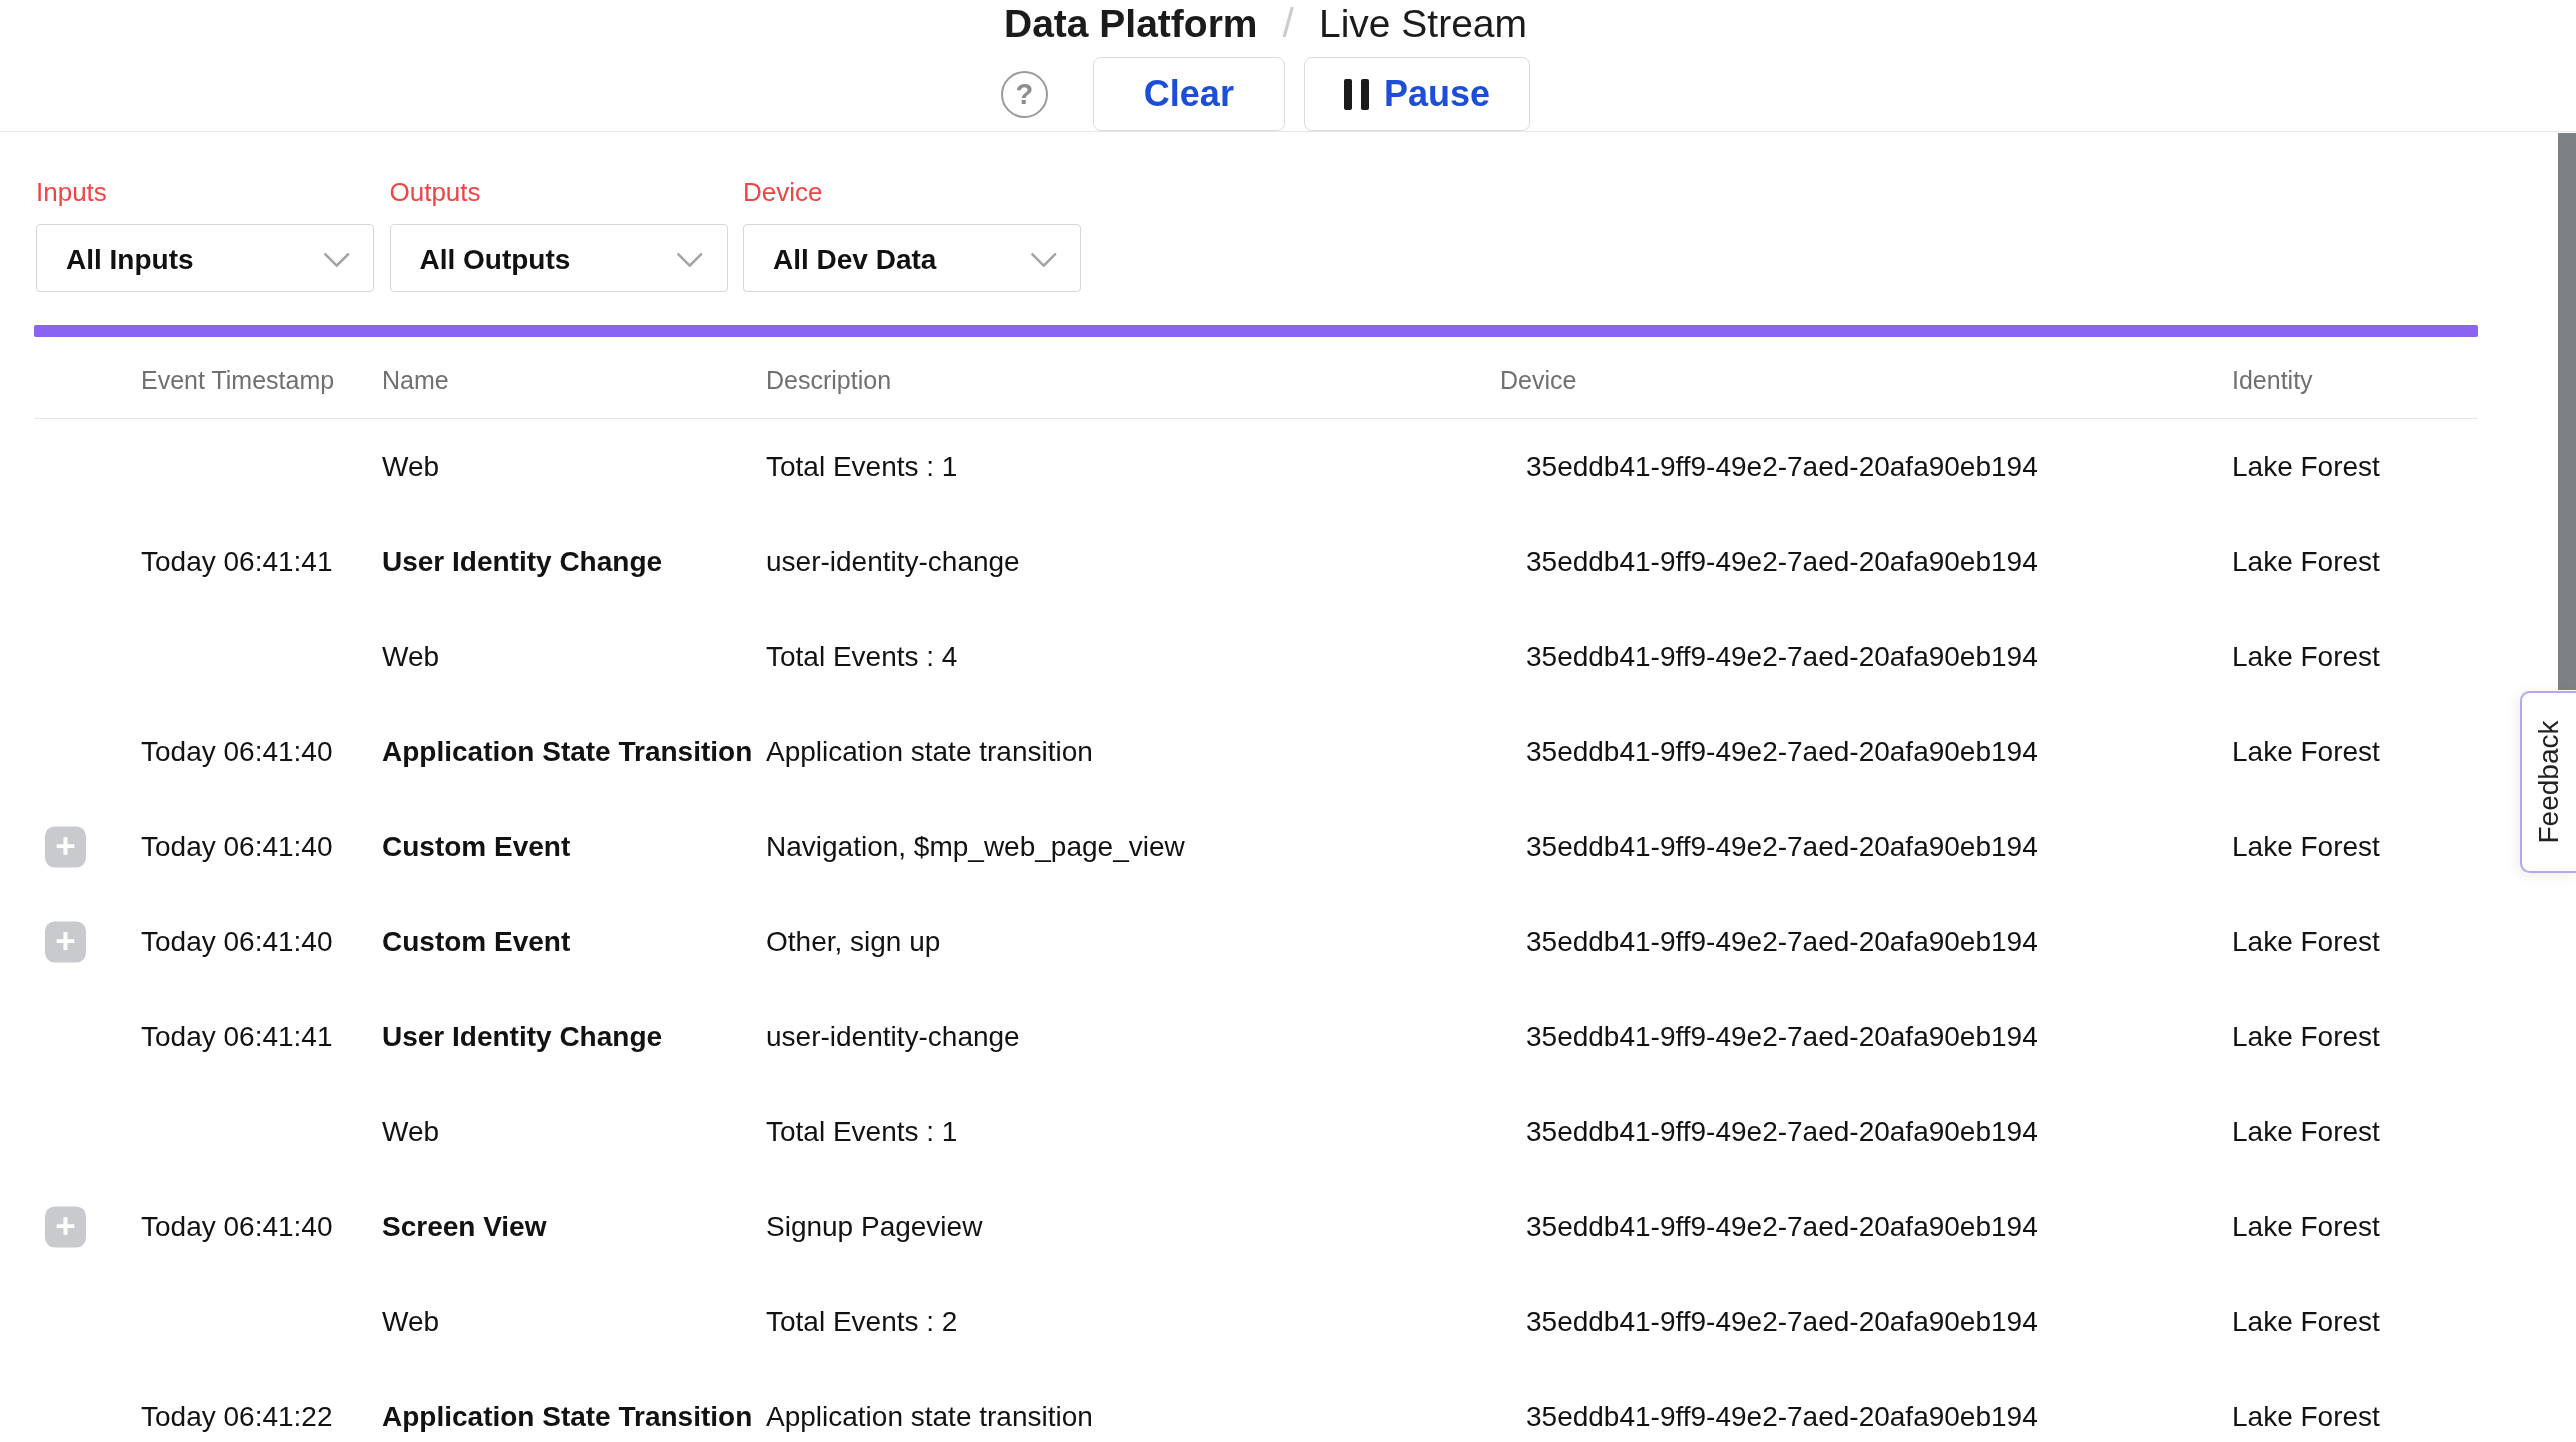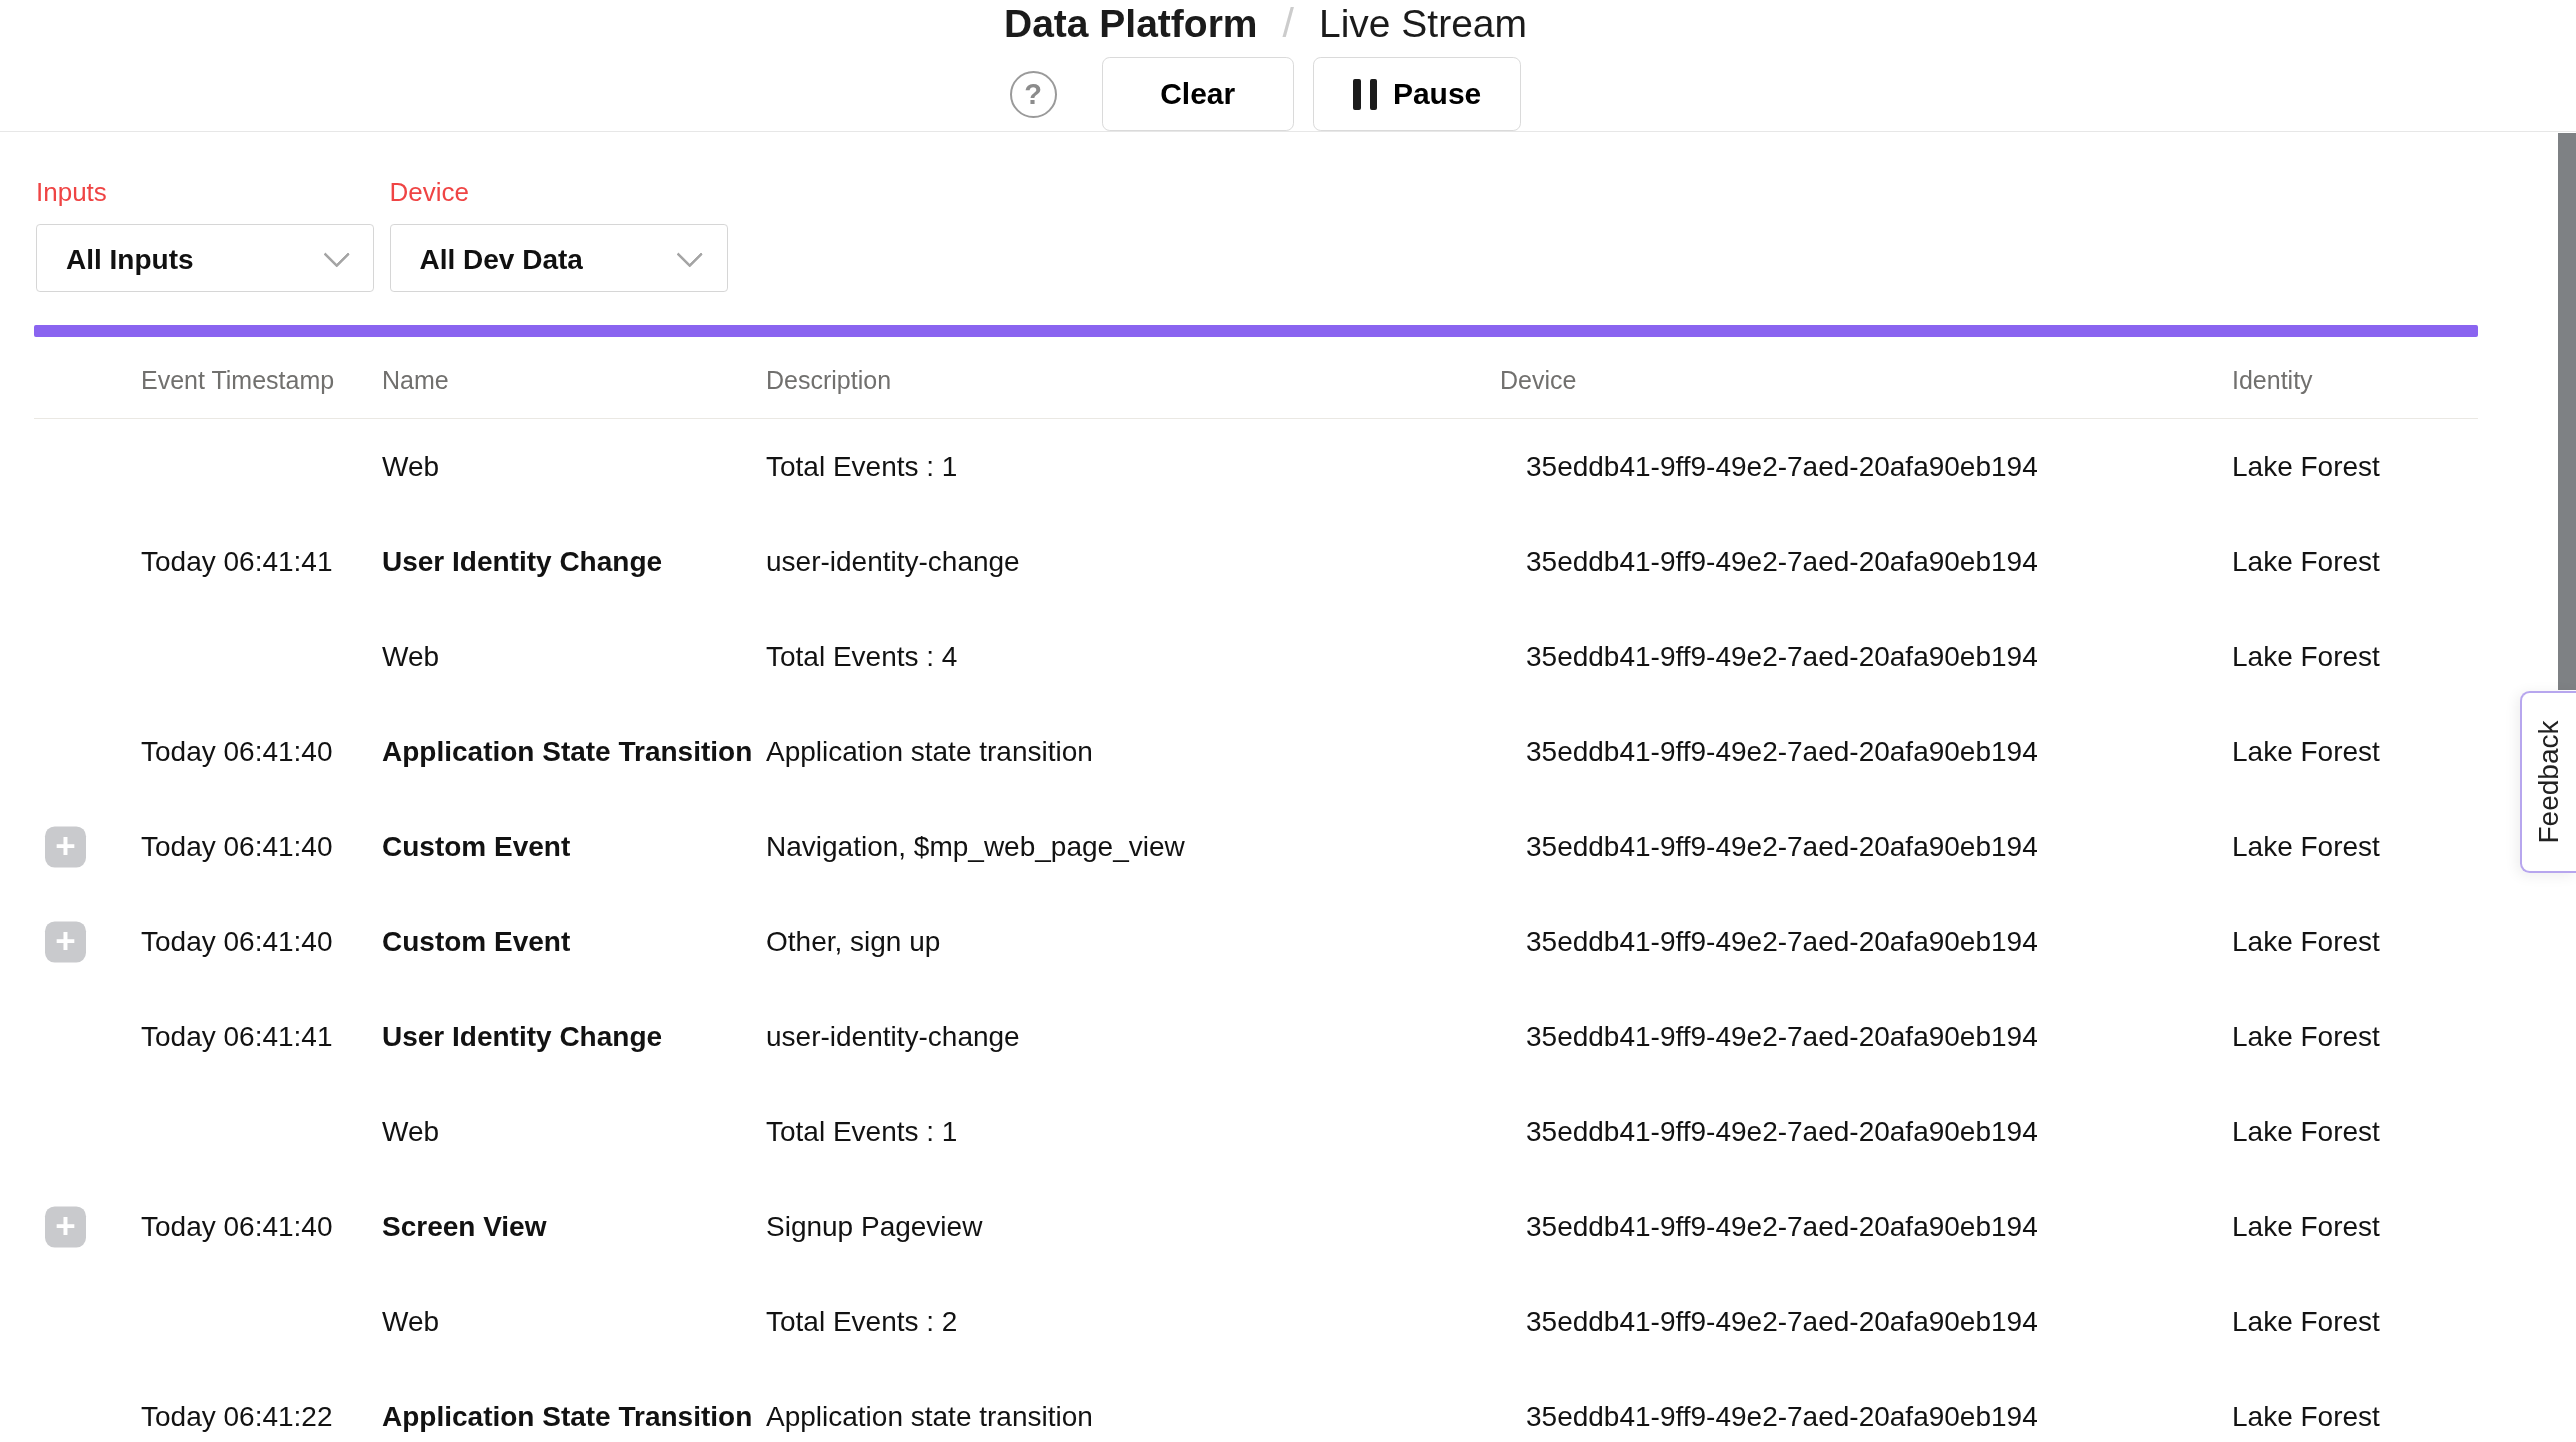--- a/index.html
+++ b/index.html
@@ -20,22 +20,22 @@
   .crumb-sep { color:#cccccc; font-weight:300; margin:0 25px; font-size:41px; }
   .crumb-current { font-weight:400; color:#1b1b1b; }
   .header-actions { display:flex; align-items:center; }
   .help {
     width:47px; height:47px; border:2.9px solid #9a9a9a; border-radius:50%;
     color:#8c8c8c; font-size:29px; font-weight:700; display:flex;
     align-items:center; justify-content:center; margin-right:45px; cursor:pointer;
   }
   .btn {
     height:74px; min-width:192px; background:#fff; border:1.9px solid #dadada;
-    border-radius:7.8px; font-family:inherit; font-size:30px; font-weight:700;
-    color:#000000; display:inline-flex; align-items:center; justify-content:center;
+    border-radius:7.8px; font-family:inherit; font-size:36px; font-weight:700;
+    color:#1d4ed8; display:inline-flex; align-items:center; justify-content:center;
     gap:15.5px; cursor:pointer; padding:0 39px;
   }
   .btn-pause { margin-left:19.4px; }
   .pause-icon { display:inline-flex; gap:8.7px; }
   .pause-icon i { display:block; width:7.8px; height:31px; background:#1b1b1b; border-radius:1.9px; }
 
   
   .filters { display:flex; padding:45px 0 0 36px; }
   .filter-group { width:338px; margin-right:15.5px; }
   .filter-label { display:block; font-size:26px; color:#ef4444; margin-bottom:15.5px; }
@@ -123,20 +123,27 @@
 
   <section class="filters">
     <div class="filter-group">
       <span class="filter-label">Inputs</span>
       <div class="dropdown">
         <span class="dropdown-value">All Inputs</span>
         <span class="chevron"></span>
       </div>
     </div>
     <div class="filter-group">
+      <span class="filter-label">Outputs</span>
+      <div class="dropdown">
+        <span class="dropdown-value">All Outputs</span>
+        <span class="chevron"></span>
+      </div>
+    </div>
+    <div class="filter-group">
       <span class="filter-label">Device</span>
       <div class="dropdown">
         <span class="dropdown-value">All Dev Data</span>
         <span class="chevron"></span>
       </div>
     </div>
   </section>
 
   <div class="stream-bar"></div>
 

